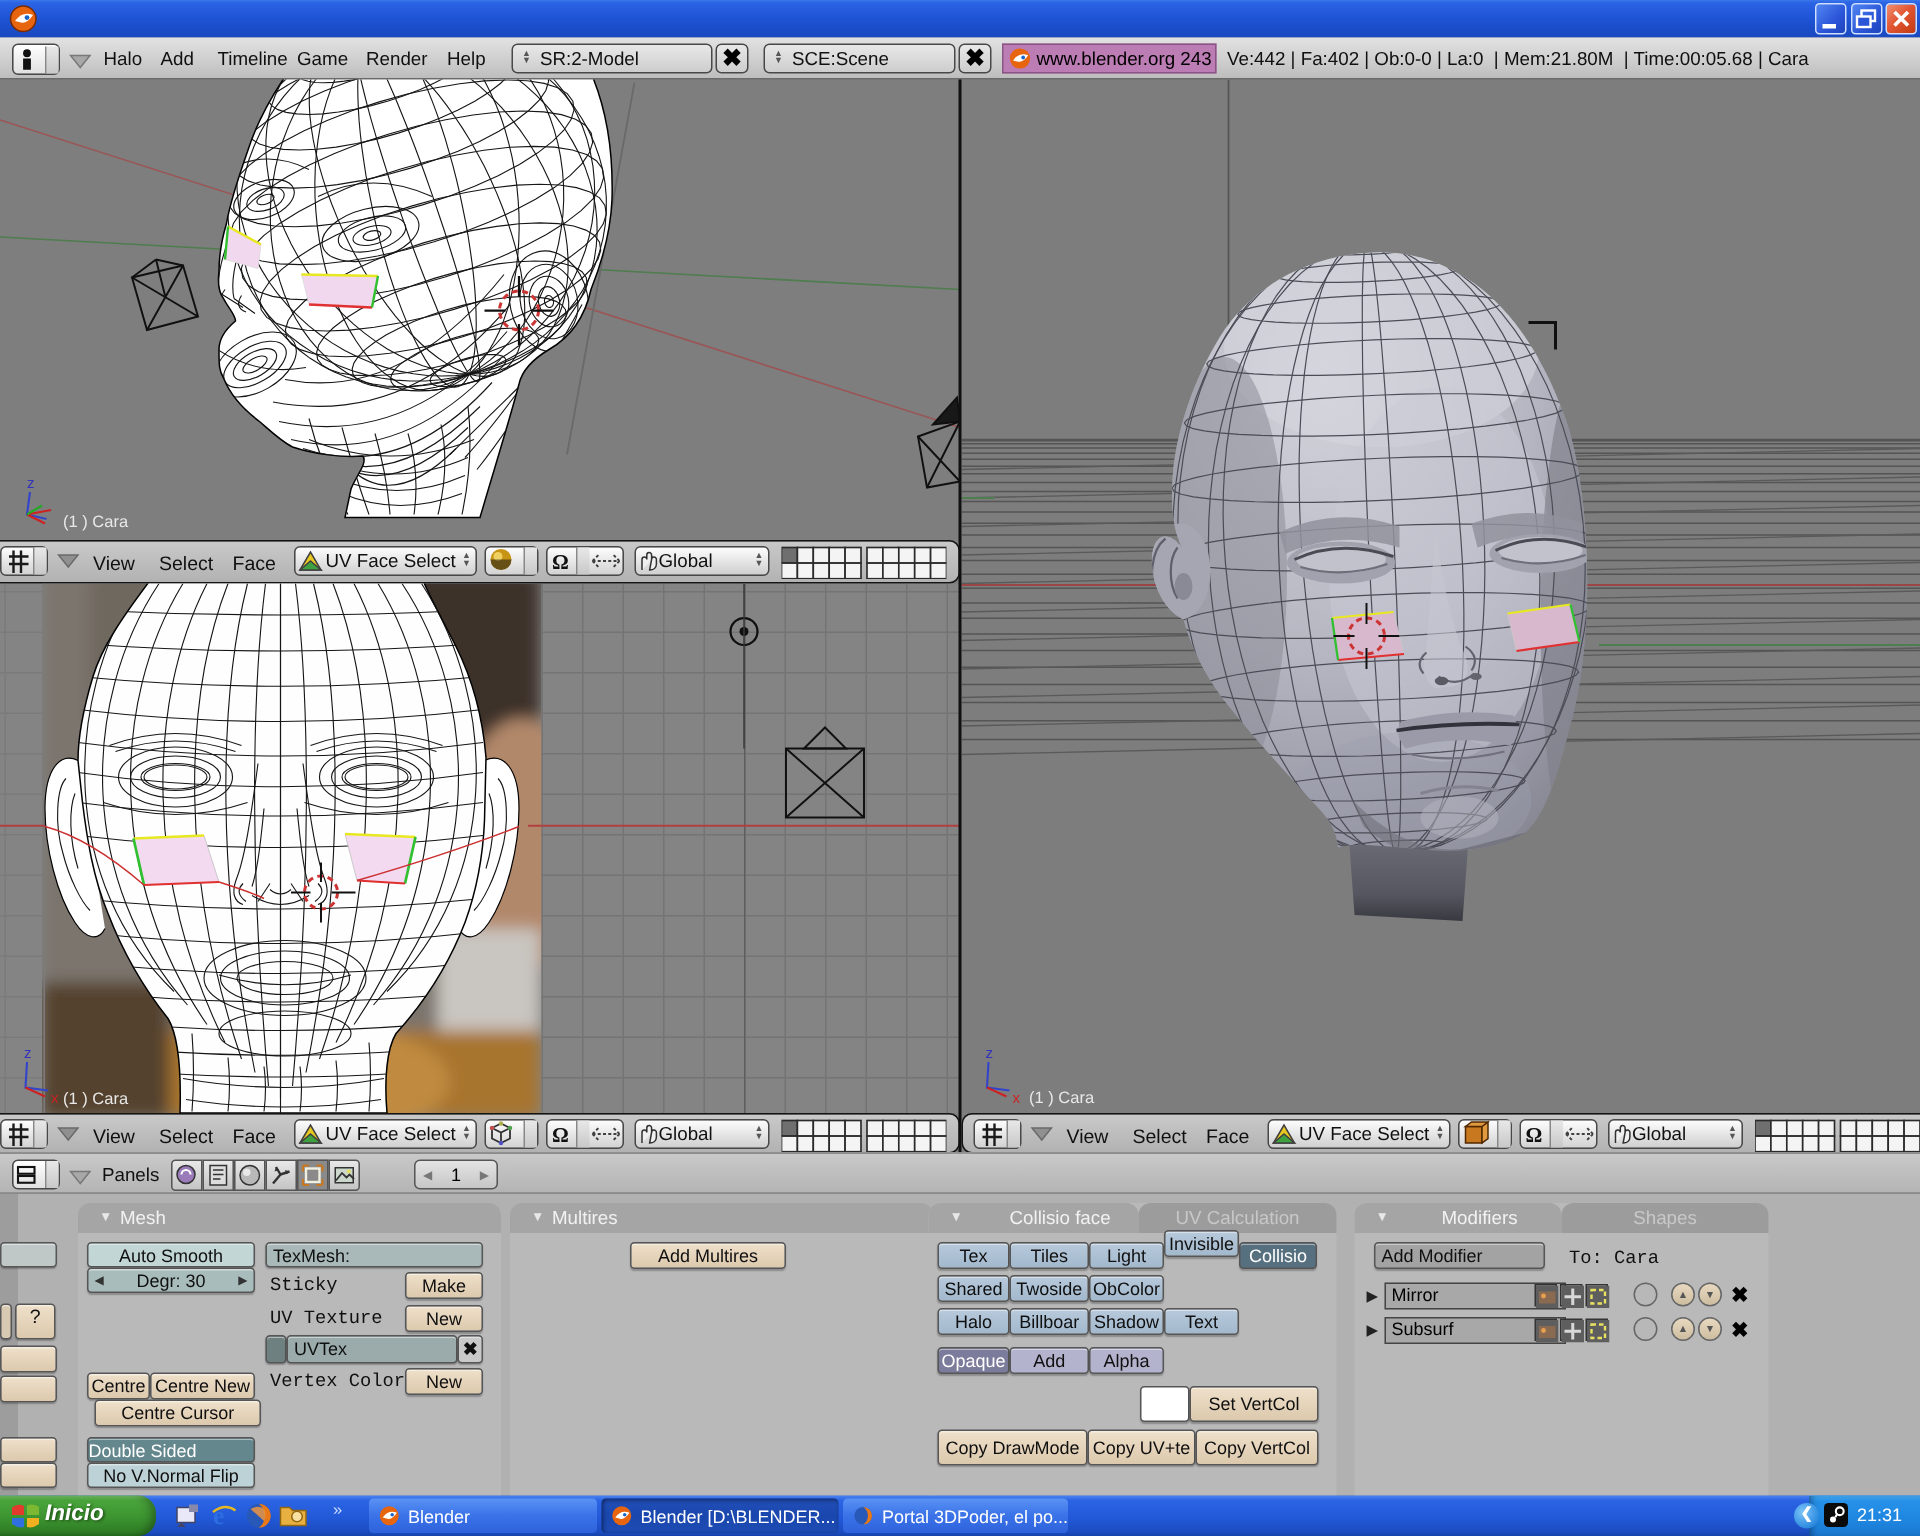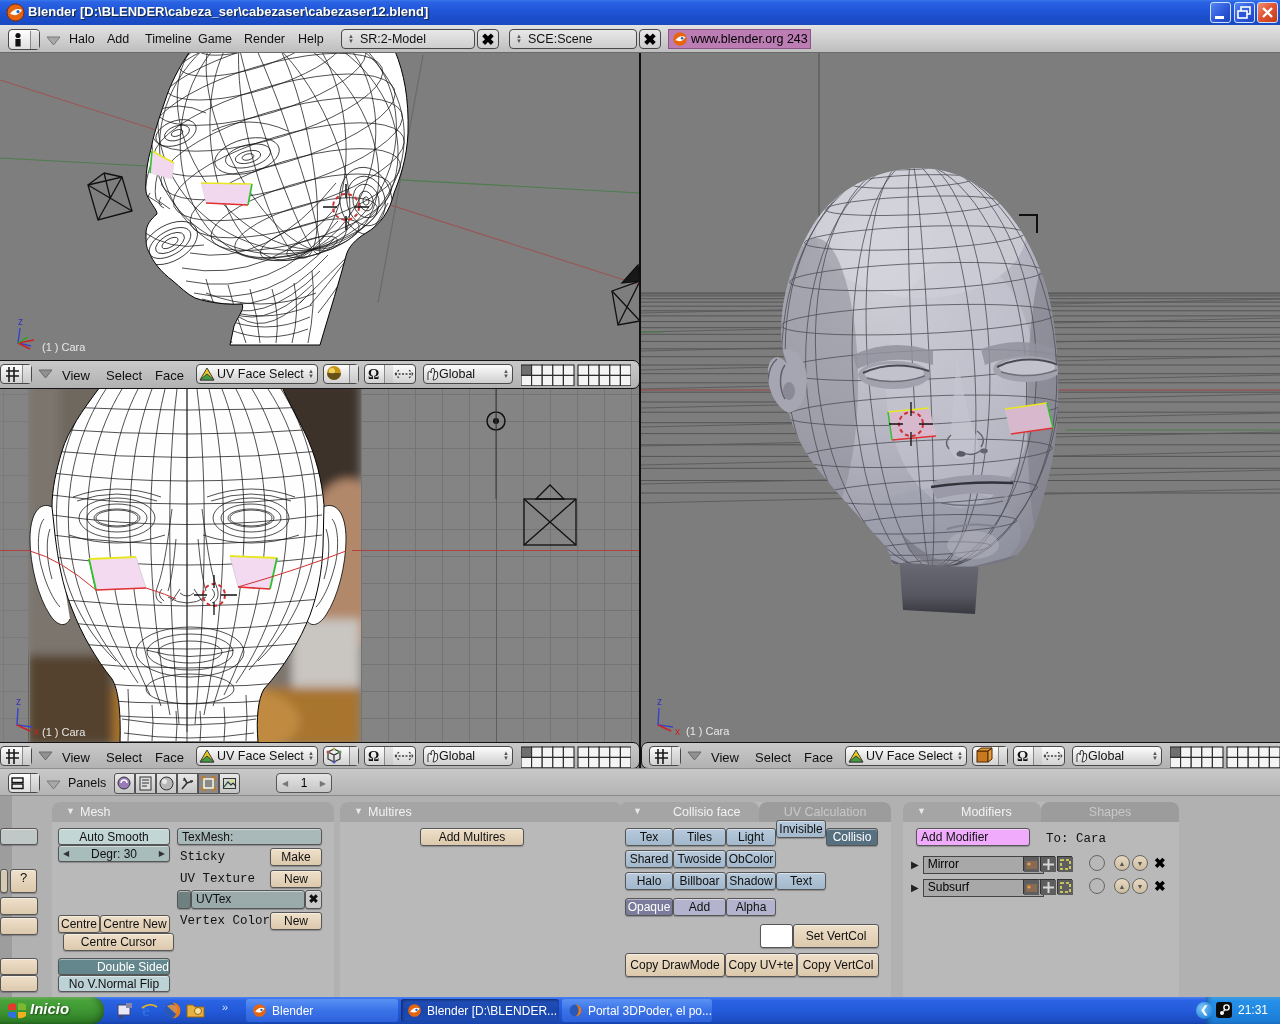--- a/index.html
+++ b/index.html
@@ -40,21 +40,20 @@
 .taskbtn { position:absolute; top:2px; height:23px; border-radius:3px; color:#fff; font-size:12px; display:flex; align-items:center; padding-left:6px; white-space:nowrap; overflow:hidden; }
 </style></head><body>
 
 <div class="abs" id="titlebar">
  <svg style="position:absolute;left:6px;top:3px" width="19" height="19" viewBox="0 0 19 19">
    <circle cx="9.5" cy="9.5" r="8.5" fill="#e8650f"></circle>
    <circle cx="9.5" cy="9.5" r="8.5" fill="none" stroke="#7a2c00" stroke-width="1"></circle>
    <path d="M4,11 q5,-7 12,-4 q-4,6 -8,5 z" fill="#fff"></path>
    <circle cx="12" cy="8.7" r="1.6" fill="#1a66c8"></circle>
  </svg>
- <span class="ttext">Blender [D:\BLENDER\cabeza_ser\cabezaser\cabezaser12.blend]</span>
  <div class="winbtn" style="left:1210px;background:linear-gradient(135deg,#5186f2,#2b55d8 60%,#1e44bc)"><svg width="19" height="19">
         <rect x="4" y="13" width="9" height="3" fill="#fff"></rect>
       </svg></div>
  <div class="winbtn" style="left:1234px;background:linear-gradient(135deg,#5186f2,#2b55d8 60%,#1e44bc)"><svg width="19" height="19">
         <rect x="6" y="4" width="9" height="7" fill="none" stroke="#fff" stroke-width="1.6"></rect>
         <rect x="3" y="8" width="9" height="7" fill="#2b55d8" stroke="#fff" stroke-width="1.6"></rect>
       </svg></div>
  <div class="winbtn" style="left:1257px;background:linear-gradient(135deg,#ef9072,#e25633 45%,#c33a12)"><svg width="19" height="19">
         <path d="M5,5 L14,14 M14,5 L5,14" stroke="#fff" stroke-width="2.4"></path>
       </svg></div>
@@ -87,20 +86,21 @@
       <span>SCE:Scene</span>
     </div>
  <div class="hbtn" style="left:639px;top:4px;width:22px;font-weight:bold;justify-content:center;background:linear-gradient(180deg,#e8e8e8,#cdcdcd)">✖</div>
  <div style="position:absolute;left:668px;top:4px;width:143px;height:20px;background:#bc7cb4;border:1px solid #8a5484;display:flex;align-items:center;font-size:12.5px">
    <svg width="16" height="16" viewBox="0 0 19 19" style="margin:0 3px">
         <circle cx="9.5" cy="9.5" r="8" fill="#e8650f"></circle>
         <path d="M4,11 q5,-7 12,-4 q-4,6 -8,5 z" fill="#fff"></path>
         <circle cx="12" cy="8.7" r="1.5" fill="#1a66c8"></circle>
       </svg>
    www.blender.org 243</div>
+ <span class="mtext" style="left:818px">Ve:442 | Fa:402 | Ob:0-0 | La:0&nbsp; | Mem:21.80M&nbsp; | Time:00:05.68 | Cara</span>
 </div>
 <div class="abs" style="left:0;top:53px;width:640px;height:307px"><svg width="640" height="307" viewBox="0 0 640 307">
 <rect width="640" height="307" fill="#7e7e7e"></rect>
 <path d="M0,27 L640,232" stroke="#9b5555" stroke-width="1.1" fill="none"></path>
       <path d="M0,105 L640,140" stroke="#4e7d4e" stroke-width="1.1" fill="none"></path>
       <path d="M423,2 L378,250" stroke="#6a6a6a" stroke-width="1.2" fill="none"></path>
 <g stroke="#101010" fill="none" stroke-width="1.3">
         <path d="M88,132 L122,124 L132,158 L98,167 Z"></path>
         <path d="M88,132 L132,158 M122,124 L98,167 M104,120 L122,124 M104,120 L88,132 M104,120 L110,144"></path>
       </g>
@@ -777,21 +777,21 @@
   <span class="plab" style="left:128px;top:70px">UV Texture</span>
   <div class="bz bbeige" style="left:218px;top:68px;width:52px;height:18px;text-align:center">New</div>
   <div class="bz" style="left:125px;top:88px;width:14px;height:19px;background:#6f8080"></div>
   <div class="bz" style="left:139px;top:88px;width:114px;height:19px;background:#9babab;text-align:left;padding-left:4px">UVTex</div>
   <div class="bz" style="left:253px;top:88px;width:17px;height:19px;background:#c9c9c9;text-align:center;font-weight:bold">✖</div>
   <span class="plab" style="left:128px;top:112px">Vertex Color</span>
   <div class="bz bbeige" style="left:218px;top:110px;width:52px;height:18px;text-align:center">New</div>
   <div class="bz bbeige" style="left:6px;top:113px;width:42px;height:18px;text-align:center">Centre</div>
   <div class="bz bbeige" style="left:48px;top:113px;width:70px;height:18px;text-align:center">Centre New</div>
   <div class="bz bbeige" style="left:11px;top:131px;width:111px;height:18px;text-align:center">Centre Cursor</div>
-  <div class="bz" style="left:6px;top:156px;width:112px;height:17px;background:#64878d;color:#fff;text-align:right">Double Sided</div>
+  <div class="bz" style="left:6px;top:156px;width:112px;height:17px;background:#64878d;color:#fff;text-align:left">Double Sided</div>
   <div class="bz" style="left:6px;top:173px;width:112px;height:17px;background:#bdd2d6;text-align:center">No V.Normal Flip</div>
 </div>
 
 <div class="panel" style="left:340px;top:6px;width:282px;height:195px">
   <div class="ptitle"><span class="ptri">▼</span>Multires</div>
   <div class="bz bbeige" style="left:80px;top:26px;width:104px;height:18px;text-align:center">Add Multires</div>
 </div>
 
 <div class="panel" style="left:619px;top:6px;width:272px;height:195px">
   <div class="ptitle" style="width:140px"><span class="ptri">▼</span><span style="margin-left:26px">Collisio face</span></div>
@@ -814,21 +814,21 @@
   <div class="bz" style="left:141px;top:122px;width:33px;height:24px;background:#fff"></div>
   <div class="bz bbeige" style="left:174px;top:122px;width:86px;height:24px;text-align:center;line-height:22px">Set VertCol</div>
   <div class="bz bbeige" style="left:6px;top:151px;width:100px;height:24px;text-align:center;line-height:22px">Copy DrawMode</div>
   <div class="bz bbeige" style="left:106px;top:151px;width:72px;height:24px;text-align:center;line-height:22px">Copy UV+te</div>
   <div class="bz bbeige" style="left:178px;top:151px;width:82px;height:24px;text-align:center;line-height:22px">Copy VertCol</div>
 </div>
 
 <div class="panel" style="left:903px;top:6px;width:276px;height:195px">
   <div class="ptitle" style="width:138px"><span class="ptri">▼</span><span style="margin-left:30px">Modifiers</span></div>
   <div class="ptab" style="left:138px;width:138px">Shapes</div>
-  <div class="bz" style="left:13px;top:26px;width:114px;height:18px;background:#f0abfc;text-align:left;padding-left:4px">Add Modifier</div>
+  <div class="bz" style="left:13px;top:26px;width:114px;height:18px;background:#a3a3a3;text-align:left;padding-left:4px">Add Modifier</div>
   <span class="plab" style="left:143px;top:30px">To: Cara</span>
 <div class="modrow" style="top:52px"><span class="mtri">▶</span><span class="mfield">Mirror</span><span class="mico" style="left:112px"><svg width="15" height="15" viewBox="0 0 15 15">
             <rect width="15" height="15" fill="#5e5e5e"></rect>
             <rect x="2" y="4" width="11" height="8" fill="#8a6a50"></rect>
             <circle cx="5" cy="7" r="1.6" fill="#e8a050"></circle>
           </svg></span><span class="mico" style="left:129px"><svg width="15" height="15" viewBox="0 0 15 15">
             <rect width="15" height="15" fill="#5e5e5e"></rect>
             <path d="M7.5,2 v11 M2,7.5 h11" stroke="#d8d8d8" stroke-width="2"></path>
           </svg></span><span class="mico" style="left:146px"><svg width="15" height="15" viewBox="0 0 15 15">
             <rect width="15" height="15" fill="#5e5e5e"></rect>

